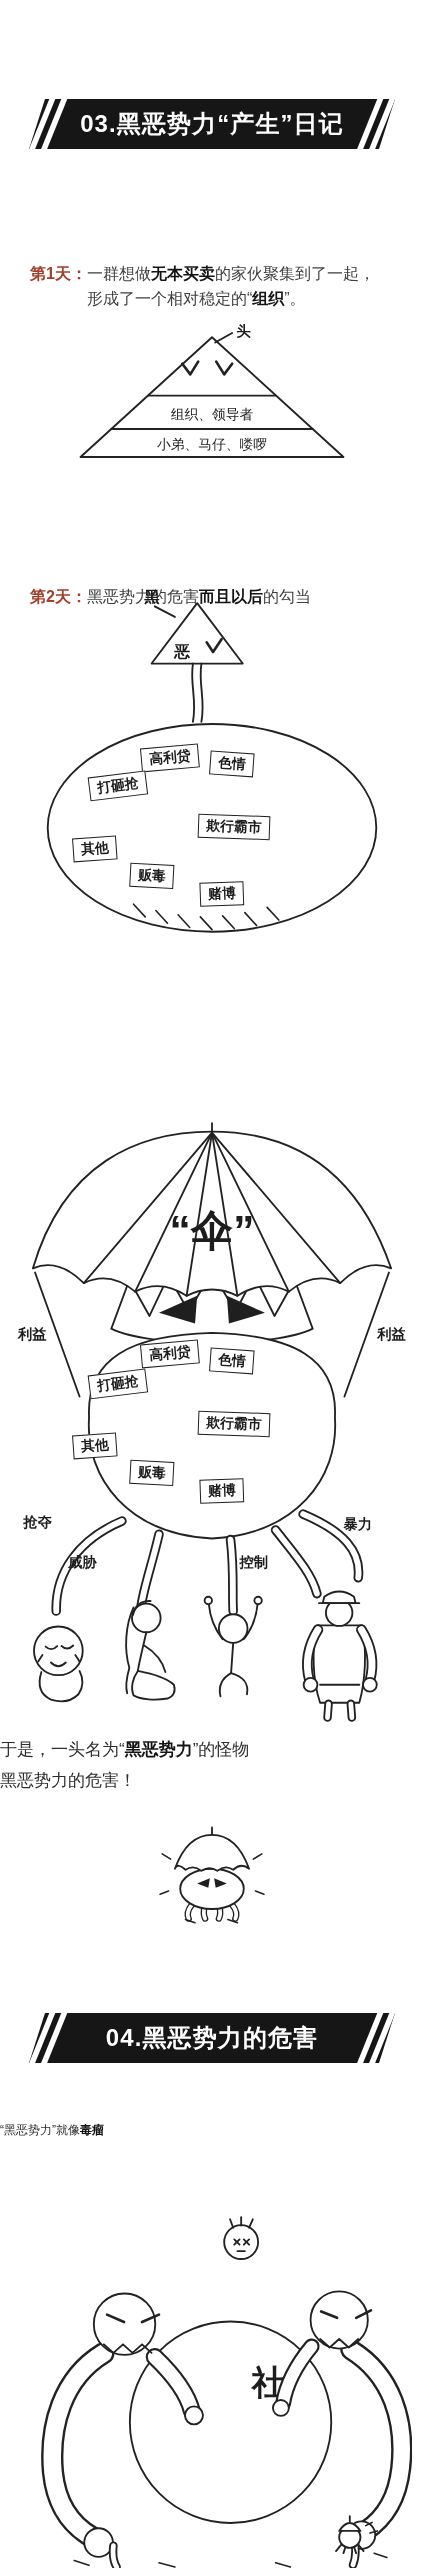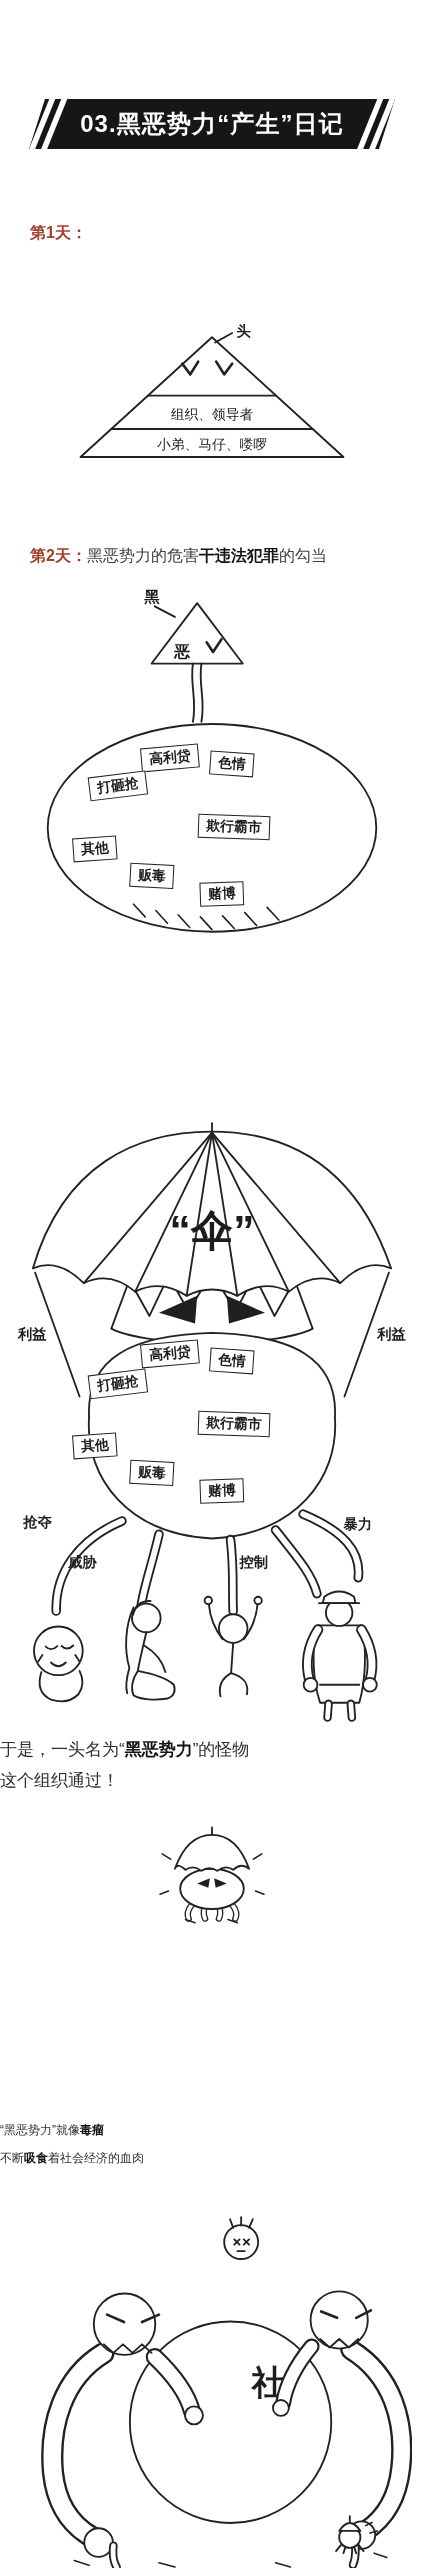--- a/index.html
+++ b/index.html
@@ -11,21 +11,21 @@
   .banner {
     position:absolute; left:29px; width:366px; height:50px; background:#161616;
     display:flex; align-items:center; justify-content:center;
     clip-path: polygon(16px 0, 100% 0, calc(100% - 16px) 100%, 0 100%);
   }
   .banner-text { color:#ffffff; font-size:24px; font-weight:800; letter-spacing:1.1px; white-space:nowrap; }
   .stripe { position:absolute; top:-4.2px; width:6.4px; height:59px; background:#ffffff; transform:skewX(-22deg); }
   .stripe.s1 { left:9.5px; }  .stripe.s2 { left:22px; }
   .stripe.s3 { right:22px; } .stripe.s4 { right:9.5px; }
   
-  .para { position:absolute; left:30px; width:374px; font-size:16px; line-height:25.4px; color:#404040; display:flex; }
+  .para { position:absolute; left:30px; width:374px; font-size:16px; line-height:25.4px; color:#404040; display:flex;margin-top:41px; }
   .para.block { display:block; }
   .day-label { color:#a2402e; font-weight:700; white-space:nowrap; }
   .pline { display:block; }
   strong { color:#141414; font-weight:800; }
   .center-text { position:absolute; left:0; width:424px; text-align:left; color:#2e2e2e; }
   .center-text.concl { font-size:17px; line-height:31px; }
   .center-text.harm  { font-size:12px; line-height:27.6px; }
   
   .illus { position:absolute; left:0; width:424px; }
   .illus svg { position:absolute; left:0; top:0; }
@@ -52,20 +52,24 @@
   <div class="banner" style="top:99px">
     <div class="stripe s1"></div>
     <div class="stripe s2"></div>
     <div class="banner-text">03.黑恶势力“产生”日记</div>
     <div class="stripe s3"></div>
     <div class="stripe s4"></div>
   </div>
 
   <div class="para" style="top:220px">
     <span class="day-label">第1天：</span>
+    <span class="day-body">
+      <span class="pline"><span>一群想做</span><strong>无本买卖</strong><span>的家伙聚集到了一起，</span></span>
+      <span class="pline"><span>形成了一个相对稳定的“</span><strong>组织</strong><span>”。</span></span>
+    </span>
   </div>
 
   <div class="illus" style="top:315px;height:159px">
     <svg width="424" height="159" viewBox="0 0 800 300">
       <g>
         <polygon class="lnf" points="400,42 152,268 648,268"></polygon>
         <line class="ln" x1="279" y1="152" x2="521" y2="152"></line>
         <line class="ln" x1="210" y1="215" x2="590" y2="215"></line>
       </g>
       <g>
@@ -75,21 +79,21 @@
       <line class="ln" x1="438" y1="34" x2="406" y2="52"></line>
       <text x="446" y="40" font-size="27" font-weight="700">头</text>
       <text x="400" y="196" font-size="26" text-anchor="middle">组织、领导者</text>
       <text x="400" y="252" font-size="26" text-anchor="middle">小弟、马仔、喽啰</text>
     </svg>
   </div>
 
   <div class="para" style="top:543px">
     <span class="day-label">第2天：</span>
     <span class="day-body">
-      <span class="pline"><span>黑恶势力的危害</span><strong>干违法犯罪</strong><span>的勾当</span></span>
+      <span class="pline"><span>黑恶势力的危害</span><strong>而且以后</strong><span>的勾当</span></span>
     </span>
   </div>
 
   <div class="illus" style="top:583px;height:371px">
     <svg width="424" height="371" viewBox="0 0 800 700">
       <text x="272" y="36" font-size="29" font-weight="700">黑</text>
       <line class="ln" x1="292" y1="44" x2="330" y2="64"></line>
       <g>
         <polygon class="lnf" points="372,38 286,152 458,152"></polygon>
         <polyline class="eye" points="390,112 402,130 418,106"></polyline>
@@ -210,21 +214,21 @@
     <div class="crime-box" style="left:232px;top:240px;--rot:4deg">色情</div>
     <div class="crime-box" style="left:118px;top:263px;--rot:-7deg">打砸抢</div>
     <div class="crime-box" style="left:234px;top:303px;--rot:2deg">欺行霸市</div>
     <div class="crime-box" style="left:95px;top:325px;--rot:-4deg">其他</div>
     <div class="crime-box" style="left:152px;top:352px;--rot:3deg">贩毒</div>
     <div class="crime-box" style="left:222px;top:370px;--rot:-2deg">赌博</div>
   </div>
 
   <div class="center-text concl" style="top:1734px">
     <span class="pline"><span>于是，一头名为“</span><strong>黑恶势力</strong><span>”的怪物</span></span>
-    <span class="pline">这个组织通过！</span>
+    <span class="pline">黑恶势力的危害！</span>
   </div>
 
   <div class="illus" style="top:1823px;height:101px">
     <svg width="424" height="101" viewBox="0 0 800 190">
       <g>
         <path class="tube-o" stroke-width="12" d="M362,154 C354,164 352,172 356,180"></path>
         <path class="tube-i" stroke-width="7" d="M362,154 C354,164 352,172 356,180"></path>
         <path class="tube-o" stroke-width="12" d="M386,158 C384,166 384,174 387,180"></path>
         <path class="tube-i" stroke-width="7" d="M386,158 C384,166 384,174 387,180"></path>
         <path class="tube-o" stroke-width="12" d="M414,158 C416,166 416,174 413,180"></path>
@@ -243,24 +247,30 @@
         <line class="hatch" x1="306" y1="58" x2="322" y2="68"></line>
         <line class="hatch" x1="494" y1="58" x2="478" y2="68"></line>
         <line class="hatch" x1="318" y1="128" x2="302" y2="134"></line>
         <line class="hatch" x1="482" y1="128" x2="498" y2="134"></line>
         <line class="hatch" x1="350" y1="182" x2="368" y2="188"></line>
         <line class="hatch" x1="430" y1="182" x2="448" y2="188"></line>
       </g>
     </svg>
   </div>
 
+  <div class="banner" style="top:2013px">
+    <div class="stripe s1"></div>
+    <div class="stripe s2"></div>
+    <div class="banner-text">04.黑恶势力的危害</div>
+    <div class="stripe s3"></div>
+    <div class="stripe s4"></div>
+  </div>
 
   <div class="center-text harm" style="top:2117px">
     <span class="pline"><span>“黑恶势力”就像</span><strong>毒瘤</strong></span>
-    <span class="pline"><span>不断</span><strong>吸食</strong><span>着社会经济的血肉</span></span>
   </div>
 
   <div class="illus" style="top:2197px;height:371px">
     <svg width="424" height="371" viewBox="0 0 800 700">
       <circle class="lnf" stroke-width="4" cx="435" cy="425" r="190"></circle>
       <g>
         <circle class="lnf" cx="455" cy="85" r="32"></circle>
         <line class="ln" x1="440" y1="58" x2="434" y2="42"></line>
         <line class="ln" x1="455" y1="54" x2="455" y2="38"></line>
         <line class="ln" x1="470" y1="58" x2="477" y2="42"></line>

